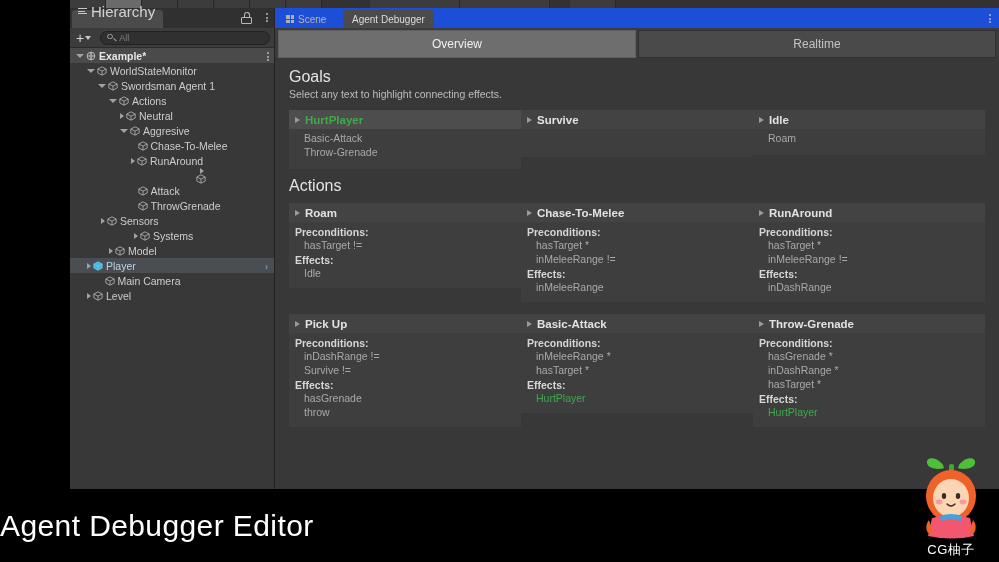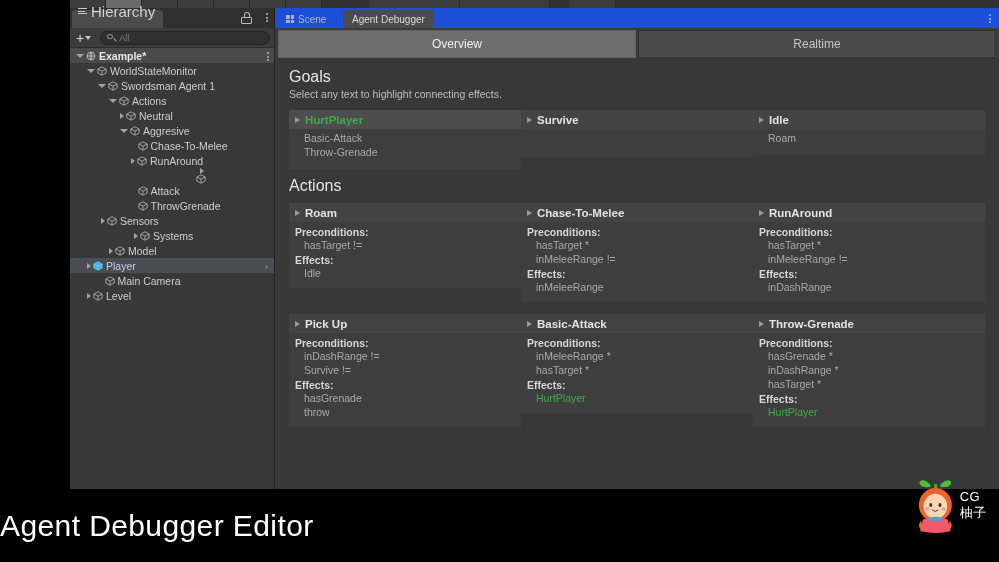--- a/index.html
+++ b/index.html
@@ -204,21 +204,21 @@
   .caption-text {
     font-size: 30px; color: #ffffff; letter-spacing: 0.4px;
   }
   .left-black {
     position: absolute; left: 0; top: 0; width: 70px; height: 489px; background: #000;
   }
 
   
   .watermark {
     position: absolute; right: 8px; bottom: 3px; width: 80px; height: 108px;
-    display: flex; flex-direction: row; align-items: center; justify-content: center;
+    display: flex; flex-direction: column; align-items: center; justify-content: center;
   }
   .wm-text { font-size: 13px; color: #ffffff; margin-top: 1px; letter-spacing: 0.5px; }
 </style>
 </head>
 <body>
 
 <div id="root">
 
   <div class="left-black"></div>
 

